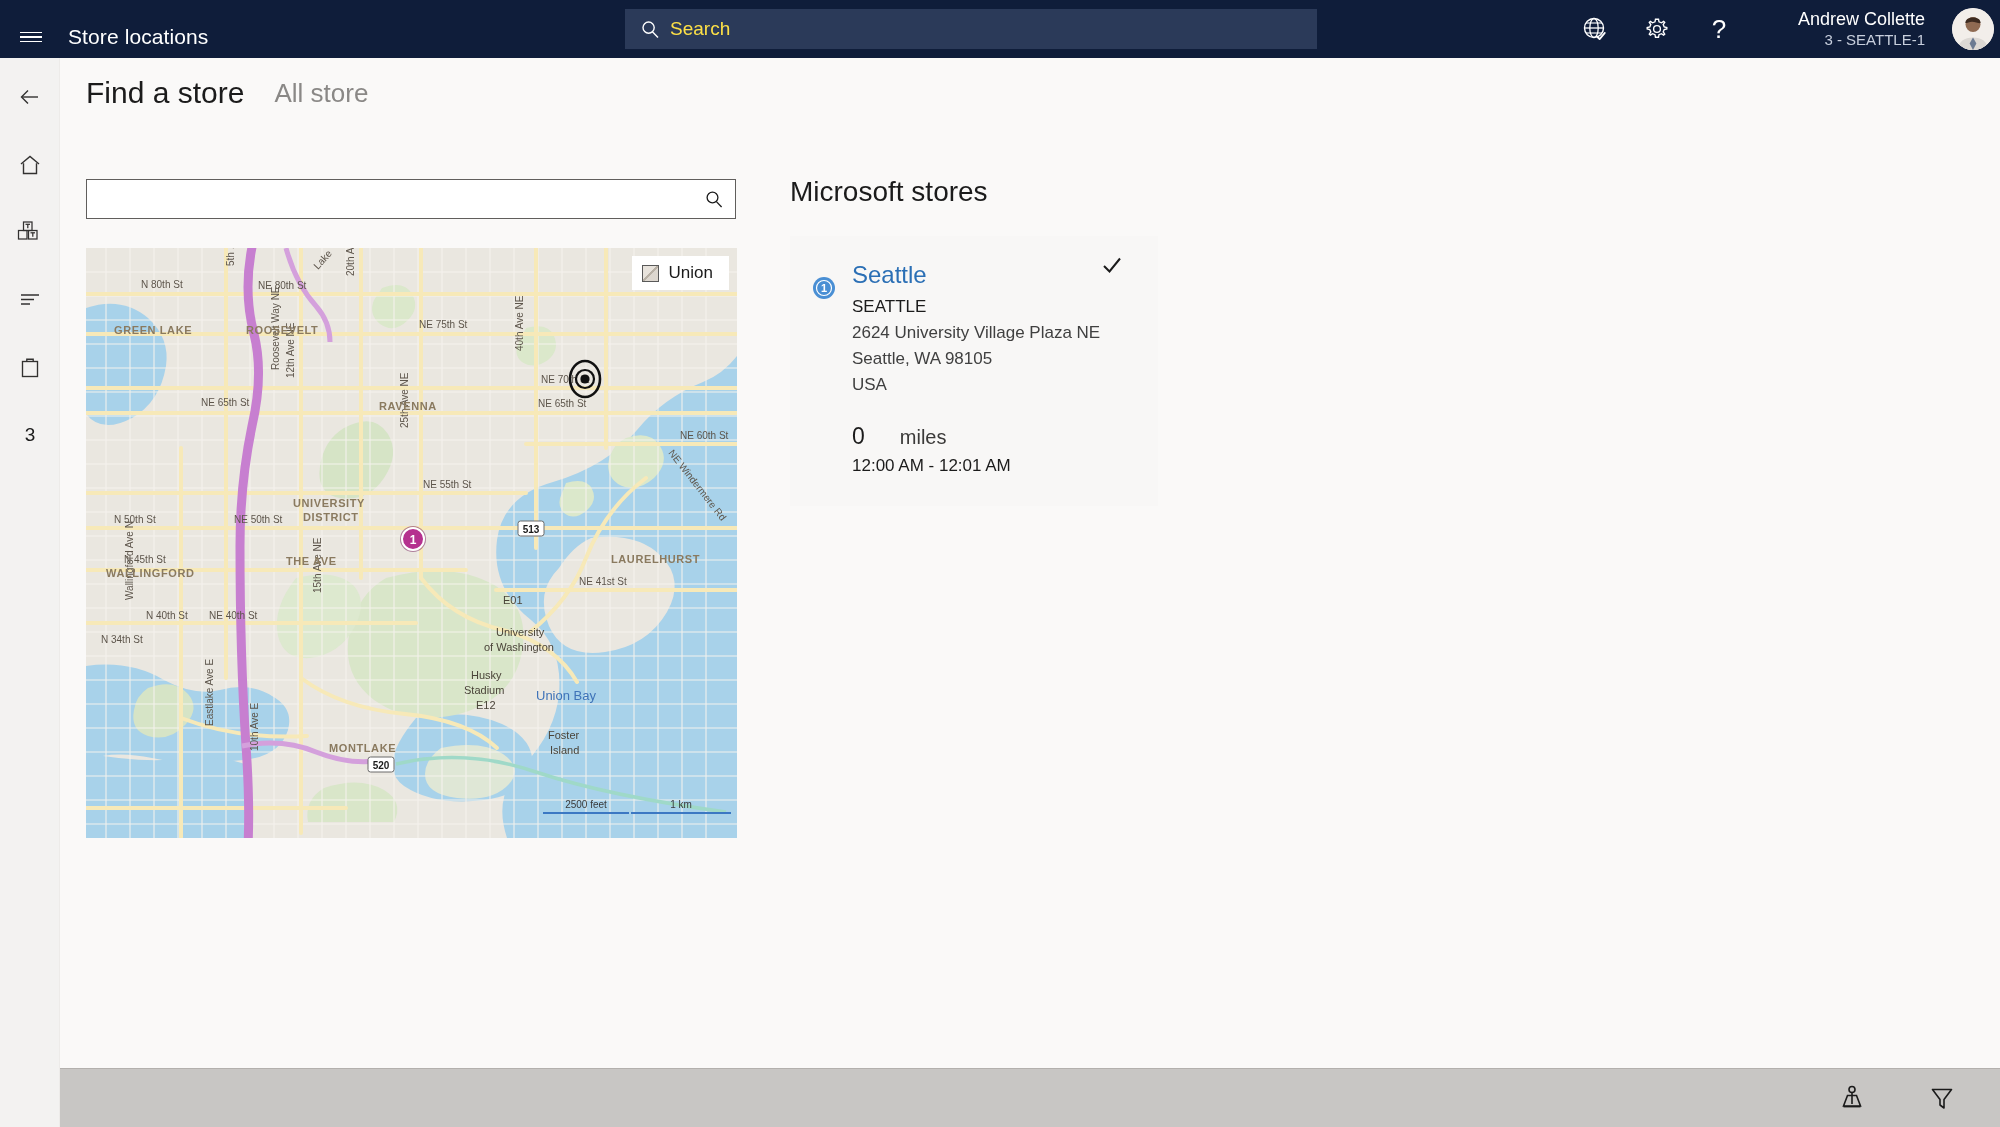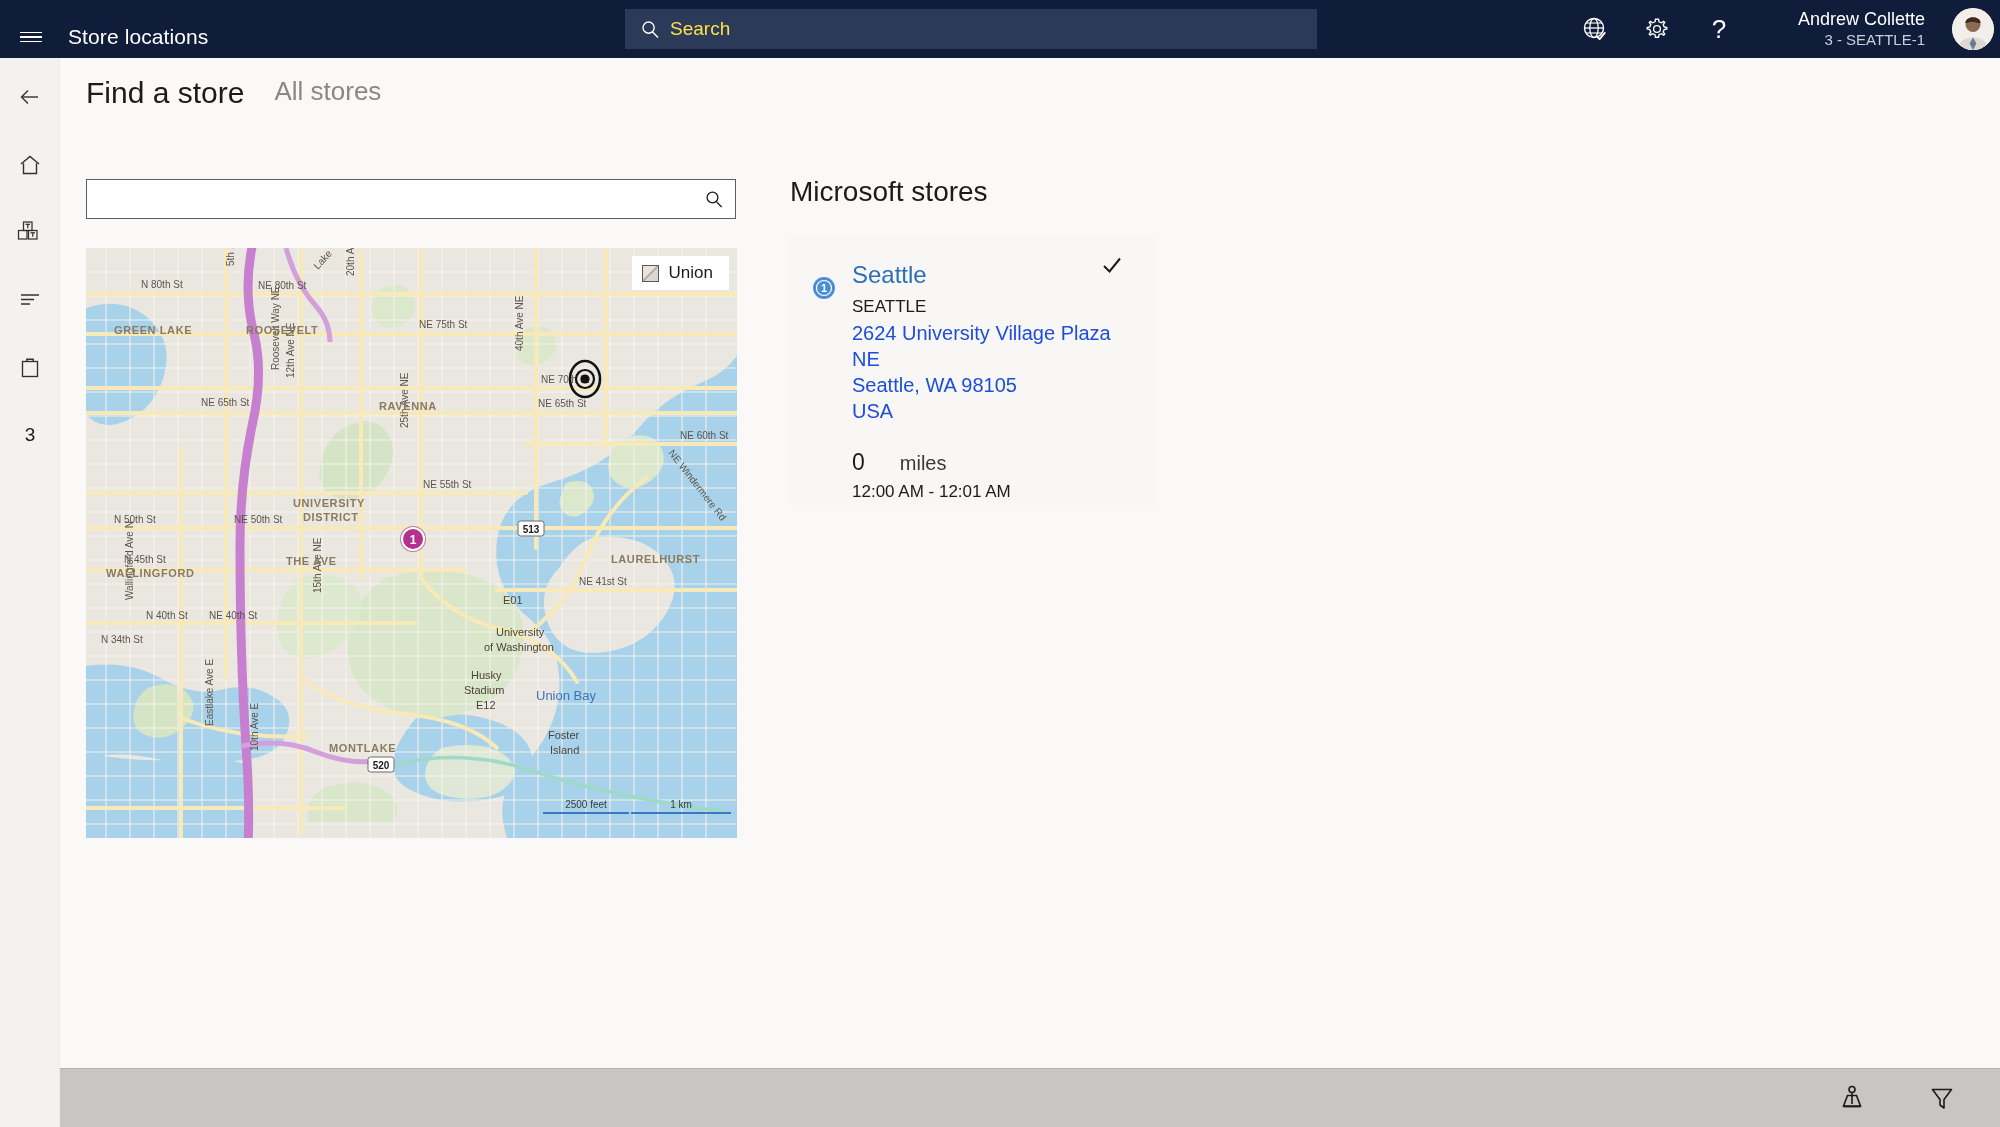--- a/index.html
+++ b/index.html
@@ -80,21 +80,21 @@
 
   
   #content {
     position: absolute; left: 60px; top: 58px;
     width: 1940px; height: 1010px;
     background: #faf9f8;
   }
 
   #page-head {
     position: absolute; left: 26px; top: 18px;
-    display: flex; align-items: flex-start;
+    display: flex; align-items: center;
   }
   #page-title { font-size: 30px; color: #1b1b1b; font-weight: 400; }
   #tab-all-stores {
     font-size: 26px; color: #8a8886; font-weight: 400;
     margin-left: 30px; cursor: pointer;
   }
 
   #store-search-wrap {
     position: absolute; left: 26px; top: 121px;
     width: 650px; height: 40px;
@@ -205,21 +205,21 @@
   .card-body { position: absolute; left: 62px; top: 22px; right: 16px; }
   #store-name {
     font-size: 24px; color: #2b6fb5; font-weight: 400; line-height: 34px;
     cursor: pointer;
   }
   #store-city {
     font-size: 17px; color: #1b1b1b; font-weight: 400; line-height: 26px;
     margin-top: 2px;
   }
   .addr-line {
-    font-size: 20px; color: #1d4ed8; line-height: 26px;
+    font-size: 17px; color: #404040; line-height: 26px;
   }
   #distance-row { margin-top: 25px; display: flex; align-items: baseline; gap: 7px; }
   #distance-val { font-size: 23px; color: #1b1b1b; }
   #distance-unit { font-size: 20px; color: #3b3a39; margin-left: 28px; }
   #store-hours { font-size: 17px; color: #1b1b1b; margin-top: 6px; }
 
   
   #bottombar {
     position: absolute; left: 60px; top: 1068px;
     width: 1940px; height: 59px;
@@ -345,21 +345,21 @@
 
   <div class="rail-item" style="margin-top:6px;">
     <span id="rail-count">3</span>
   </div>
 </div>
 
 <div id="content">
 
   <div id="page-head">
     <span id="page-title">Find a store</span>
-    <span id="tab-all-stores">All stores</span>
+    <span id="tab-all-stores">All store</span>
   </div>
 
   <div id="store-search-wrap">
     <input id="store-search-input" type="text" placeholder="" style="">
     <button id="store-search-btn">
       <svg width="19" height="19" viewBox="0 0 19 19">
         <circle cx="7.5" cy="7.5" r="5.4" fill="none" stroke="#1b1b1b" stroke-width="1.3"></circle>
         <line x1="11.4" y1="11.6" x2="16.6" y2="17" stroke="#1b1b1b" stroke-width="1.3"></line>
       </svg>
     </button>

